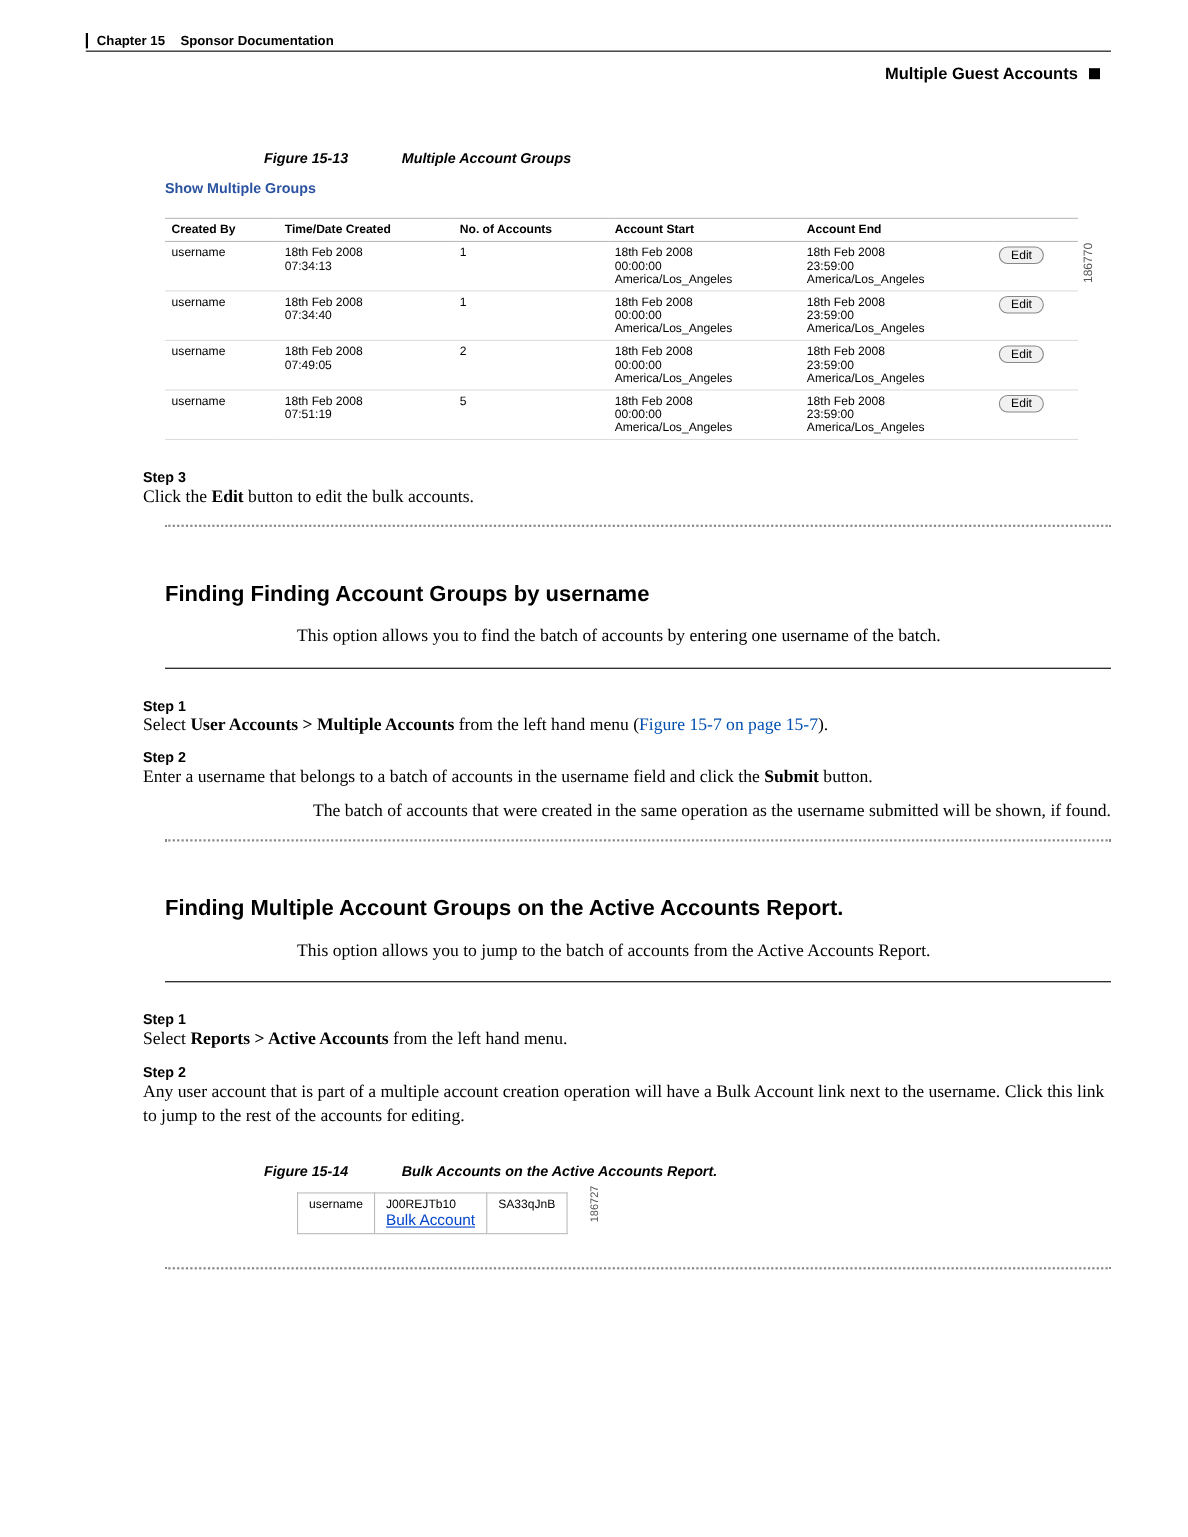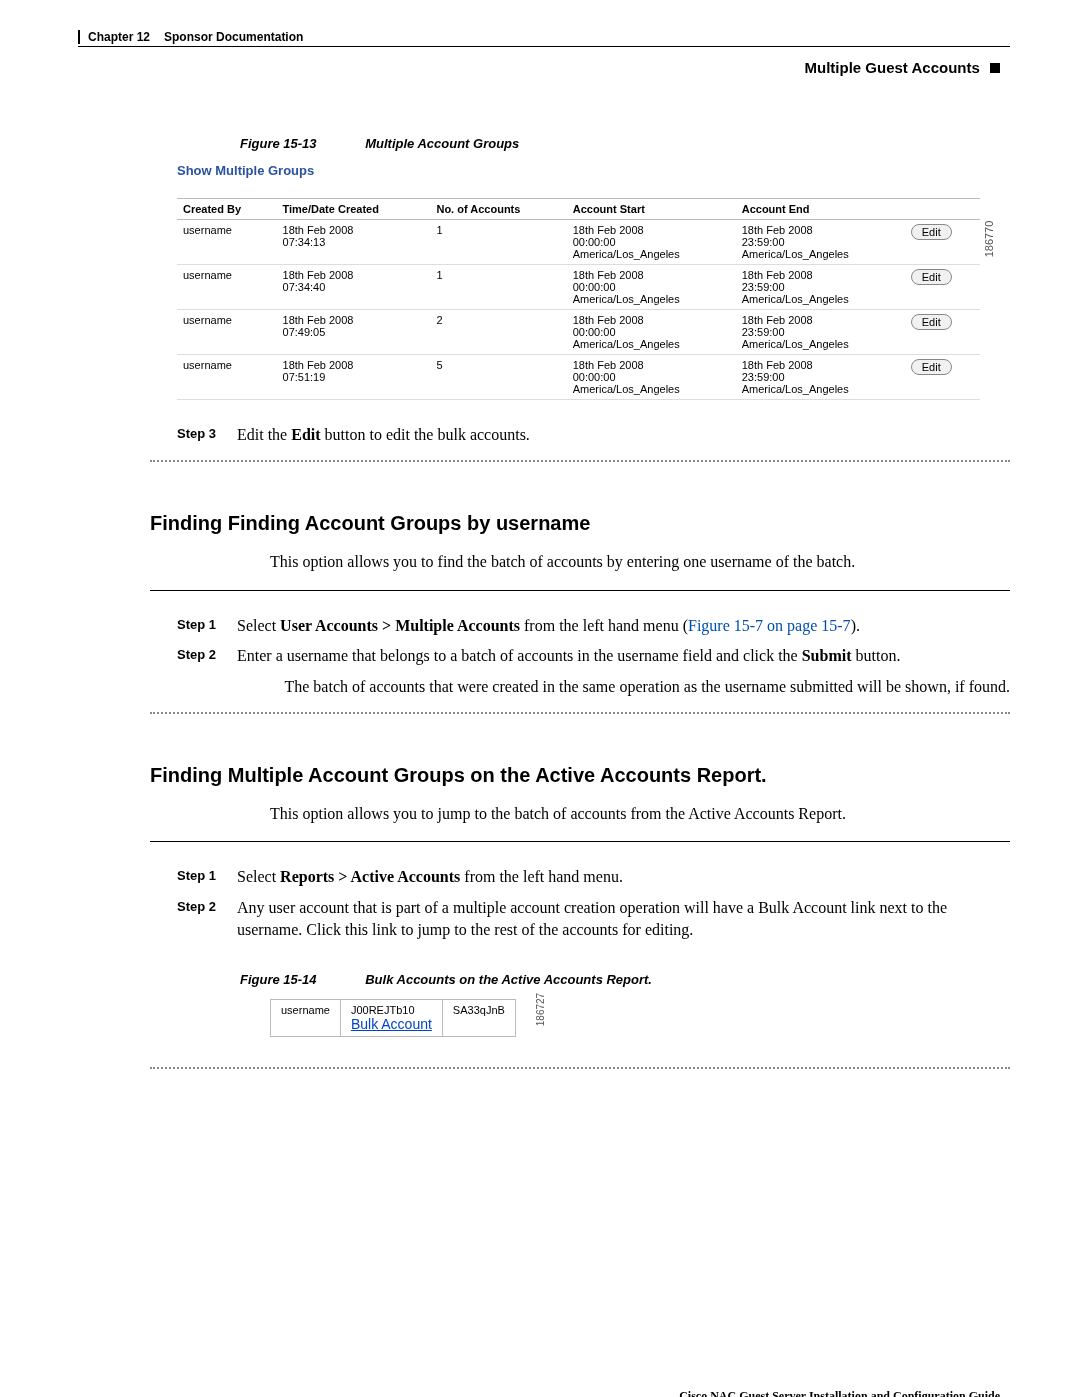--- a/index.html
+++ b/index.html
@@ -48,21 +48,21 @@
   }
   .fig-caption {
     font-family: Arial, Helvetica, sans-serif;
     font-style: italic;
     font-weight: bold;
     font-size: 13px;
     margin: 60px 0 12px 170px;
   }
   .fig-caption .fig-label { margin-right: 45px; }
   .fig13-wrap {
-    margin-left: 107px;
+    margin-left: 80px;
     margin-right: 30px;
   }
   .show-groups {
     font-family: Arial, Helvetica, sans-serif;
     color:#2b52a0;
     font-weight:bold;
     font-size:13px;
     margin-bottom:20px;
   }
   table.fig13 {
@@ -100,23 +100,24 @@
     position:absolute;
     right:-28px;
     top:70px;
     transform: rotate(-90deg);
     font-family: Arial, Helvetica, sans-serif;
     font-size:11px;
     color:#555;
   }
   .step-row {
     display:flex;
-    margin-left:107px;
+    margin-left:60px;
     margin-top:24px;
     font-size:16px;
+    flex-direction:column;
   }
   .step-label {
     font-family: Arial, Helvetica, sans-serif;
     font-weight:bold;
     font-size:13px;
     width:60px;
     flex-shrink:0;
     padding-top:2px;
   }
   .step-body {
@@ -181,21 +182,21 @@
     padding-right:10px;
   }
 </style>
 </head>
 <body>
 
 <div class="page">
 
   <div class="header-bar">
     <span class="vline"></span>
-    <span>Chapter 12</span>
+    <span>Chapter 15</span>
     <span style="width:14px;display:inline-block"></span>
     <span>Sponsor Documentation</span>
   </div>
   <div class="header-right">
     <span>Multiple Guest Accounts</span>
     <span class="sq"></span>
   </div>
 
   <div class="fig-caption">
     <span class="fig-label">Figure 15-13</span>
@@ -269,21 +270,21 @@
             <td><span class="editbtn">Edit</span></td>
           </tr>
         </tbody>
     </table>
     <div class="rottext">186770</div>
   </div>
 
   <div class="step-row">
     <div class="step-label">Step 3</div>
     <div class="step-body">
-      <span>Edit the </span><b>Edit</b><span> button to edit the bulk accounts.</span>
+      <span>Click the </span><b>Edit</b><span> button to edit the bulk accounts.</span>
     </div>
   </div>
 
   <hr class="hr-dotted">
 
   <h2 class="section">Finding Finding Account Groups by username</h2>
   <p class="para">This option allows you to find the batch of accounts by entering one username of the batch.</p>
 
   <hr class="hr-solid">
 

